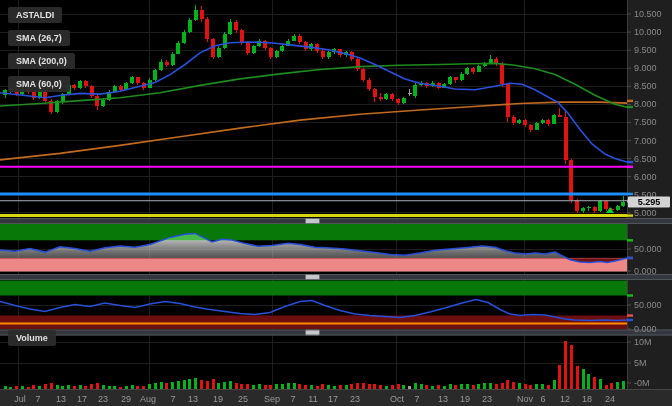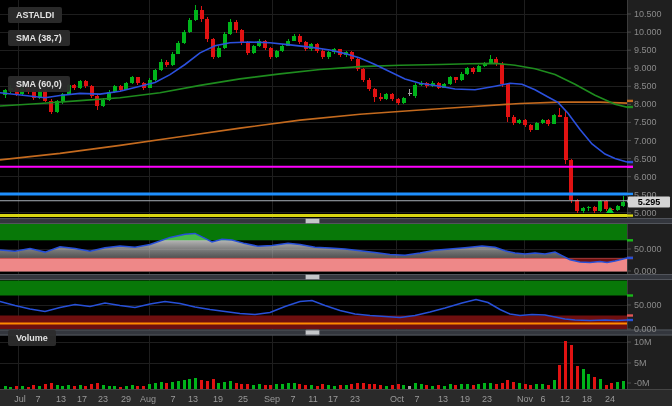--- a/index.html
+++ b/index.html
@@ -525,21 +525,25 @@
       </g>
     </svg>
 
   
   <div class="lg-item" style="top:7px">
     <span class="stripe" style="background-color: rgb(0, 196, 30);"></span>
     <span class="lg-text">ASTALDI</span>
   </div>
   <div class="lg-item" style="top:30px">
     <span class="stripe" style="background-color: rgb(47, 95, 224);"></span>
-    <span class="lg-text">SMA (38,7)</span>
+    <span class="lg-text">SMA (26,7)</span>
+  </div>
+  <div class="lg-item" style="top:53px">
+    <span class="stripe" style="background-color: rgb(232, 116, 28);"></span>
+    <span class="lg-text">SMA (200,0)</span>
   </div>
   <div class="lg-item" style="top:76px">
     <span class="stripe" style="background-color: rgb(24, 184, 24);"></span>
     <span class="lg-text">SMA (60,0)</span>
   </div>
 
   
   <div class="lg-item" style="top:330px">
     <span class="stripe" style="background-color: rgb(224, 18, 18);"></span>
     <span class="lg-text">Volume</span>

